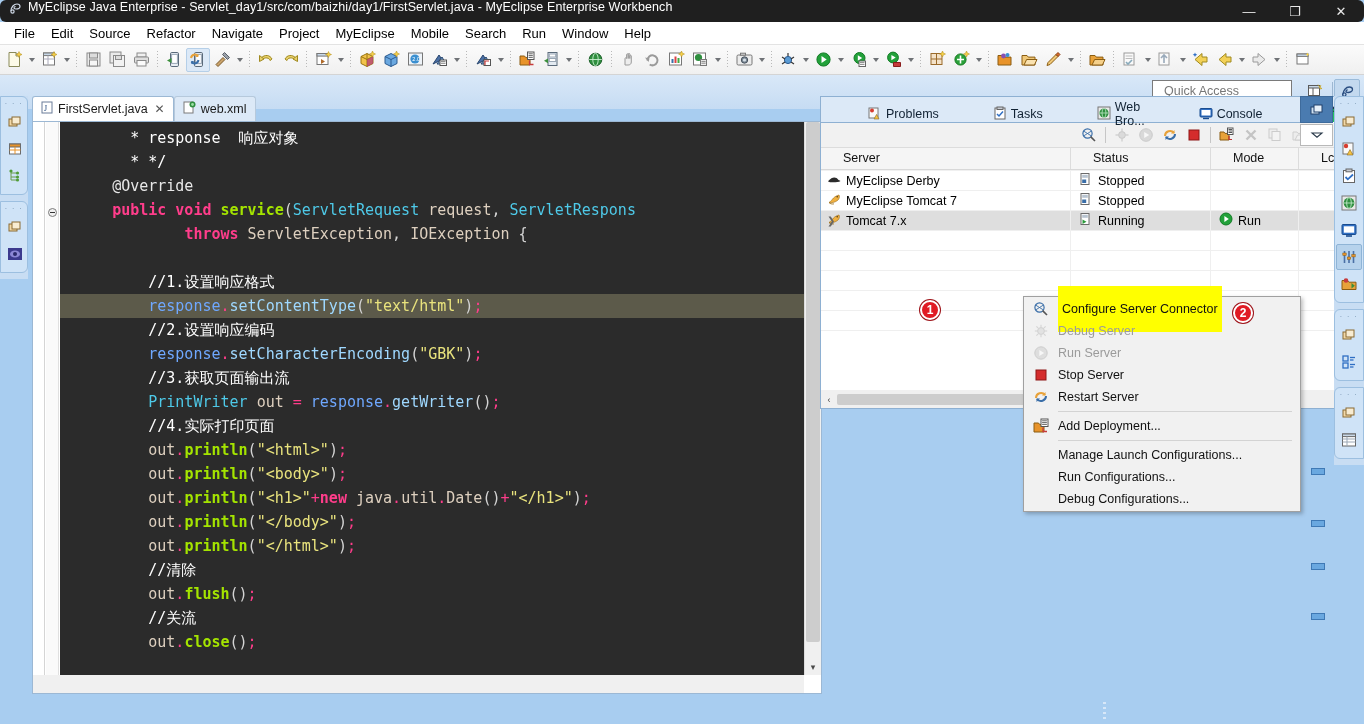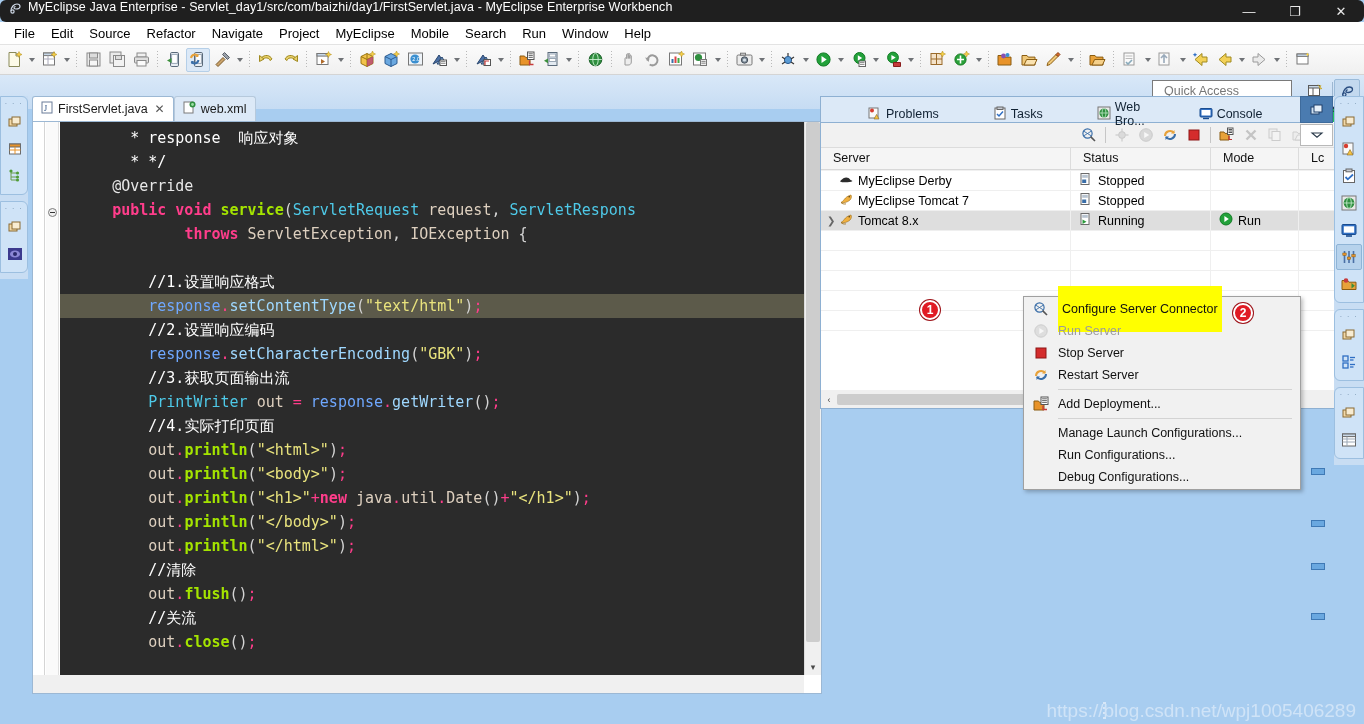--- a/index.html
+++ b/index.html
@@ -135,28 +135,28 @@
                    border-radius:3px 3px 0 0; margin-bottom:-1px; font-weight:normal; }
   .srvtab .x { font-size:12px; color:#444; }
   #srvtabmore { position:absolute; right:4px; top:6px; font-size:11px; color:#234; }
   #srvtoolbar { height:25px; background:#f1f1f1; display:flex; align-items:center;
                 justify-content:flex-end; padding-right:4px; border-bottom:1px solid #dcdcdc; }
   #srvtoolbar .ti { width:24px; height:22px; display:flex; align-items:center; justify-content:center; }
   #srvtoolbar .sep { width:1px; height:16px; background:#c6c6c6; margin:0 4px; }
 
   #srvhead { height:22px; display:flex; background:#f5f5f5; border-bottom:1px solid #d8d8d8;
              font-size:12.5px; }
-  #srvhead div { padding:3px 0 0 12px; border-right:1px solid #dcdcdc; color:#111; }
+  #srvhead div { padding:3px 0 0 22px; border-right:1px solid #dcdcdc; color:#111; }
   .col-server { width:250px; } .col-status { width:140px; } .col-mode { width:88px; } .col-loc { width:40px; }
 
   #srvtable { position:absolute; left:0; right:0; top:74px; bottom:18px; background:#fff; }
   .srvrow { height:20px; display:flex; font-size:12.5px; border-bottom:1px solid #efefef; }
   .srvrow.sel { background:#dedede; }
   .srvrow .c { border-right:1px solid #efefef; display:flex; align-items:center; gap:4px; padding-left:8px; }
-  .srvrow .c.col-server { padding-left:18px; position:relative; }
+  .srvrow .c.col-server { padding-left:6px; position:relative; }
   .srvrow .twisty { position:absolute; left:6px; color:#666; font-size:10px; }
   .emptyrow { height:20px; display:flex; border-bottom:1px solid #efefef; }
   .emptyrow .c { border-right:1px solid #efefef; }
 
   #srvhscroll { position:absolute; left:0; right:0; bottom:0; height:17px; background:#f0f0f0;
                 display:flex; align-items:center; }
   #srvhleft { width:16px; text-align:center; font-size:9px; color:#444; }
   #srvhthumb { height:11px; background:#cdcdcd; width:445px; border-radius:2px; }
 
   
@@ -859,21 +859,21 @@
         <div class="c col-loc"></div>
       </div>
       <div class="srvrow sel">
         <div class="c col-server">
           <span class="twisty">❯</span>
           <span><svg width="15" height="14" viewBox="0 0 15 14">
               <path d="M2 10.5c2-1 3-3 4.5-4.5S10 3.5 12 3c.8 1.6.4 3.6-1 5-1.6 1.6-4 2.3-6 2.8z" fill="#f0b040" stroke="#9a6a12" stroke-width=".6"></path>
               <circle cx="10.2" cy="4.8" r=".7" fill="#3a2a10"></circle>
               <path d="M2 10.5c1 1.3 3 1.8 5 1.4" fill="none" stroke="#9a6a12" stroke-width=".8"></path>
             </svg></span>
-          <span>Tomcat  8.x</span>
+          <span>Tomcat  7.x</span>
         </div>
         <div class="c col-status">
           <span><svg width="15" height="14" viewBox="0 0 15 14">
               <rect x="2" y="1.5" width="8" height="11" fill="#fff" stroke="#6a6a6a"></rect>
               <rect x="3.2" y="2.8" width="5.6" height="3" fill="#b8c4d0"></rect>
               <path d="M3.5 7.4l4 2.3-4 2.3z" fill="#2a9a3a"></path>
             </svg></span>
           <span>Running</span>
         </div>
         <div class="c col-mode">
@@ -933,20 +933,36 @@
           <line x1="2.5" y1="4" x2="10.5" y2="9" stroke="#3a6ea8" stroke-width=".9"></line>
           <line x1="2.5" y1="9" x2="10.5" y2="4" stroke="#3a6ea8" stroke-width=".9"></line>
           <line x1="9.6" y1="9.6" x2="14" y2="14" stroke="#555" stroke-width="1.6"></line>
         </svg>
       </div>
       <span class="mlabel hlt">Configure Server Connector</span>
     </div>
     <div class="mrow disabled">
       <div class="mic">
         <svg width="16" height="16" viewBox="0 0 16 16" opacity=".45">
+          <circle cx="8" cy="8" r="3.4" fill="#d0d0d0" stroke="#a8a8a8"></circle>
+          <path d="M8 1.8v2.5" stroke="#b0b0b0" stroke-width="1.1" fill="none"></path>
+          <path d="M8 11.7v2.5" stroke="#b0b0b0" stroke-width="1.1" fill="none"></path>
+          <path d="M1.8 8h2.5" stroke="#b0b0b0" stroke-width="1.1" fill="none"></path>
+          <path d="M11.7 8h2.5" stroke="#b0b0b0" stroke-width="1.1" fill="none"></path>
+          <path d="M3.4 3.4l1.8 1.8" stroke="#b0b0b0" stroke-width="1.1" fill="none"></path>
+          <path d="M12.6 12.6l-1.8-1.8" stroke="#b0b0b0" stroke-width="1.1" fill="none"></path>
+          <path d="M3.4 12.6l1.8-1.8" stroke="#b0b0b0" stroke-width="1.1" fill="none"></path>
+          <path d="M12.6 3.4l-1.8 1.8" stroke="#b0b0b0" stroke-width="1.1" fill="none"></path>
+        </svg>
+      </div>
+      <span class="mlabel">Debug Server</span>
+    </div>
+    <div class="mrow disabled">
+      <div class="mic">
+        <svg width="16" height="16" viewBox="0 0 16 16" opacity=".45">
           <circle cx="8" cy="8" r="6.2" fill="#c8c8c8" stroke="#a0a0a0"></circle>
           <path d="M6.3 5l4.9 3-4.9 3z" fill="#fff"></path>
         </svg>
       </div>
       <span class="mlabel">Run Server</span>
     </div>
     <div class="mrow">
       <div class="mic">
         <svg width="16" height="16" viewBox="0 0 16 16">
           <rect x="3" y="3" width="10" height="10" fill="#d42c2c" stroke="#8e1616"></rect>
@@ -1102,14 +1118,13 @@
   </div>
 </div>
 
 <div style="position:absolute; left:1311px; top:468px; width:14px; height:7px; background:#6aa8e0; border:1px solid #3f79b5;"></div>
 <div style="position:absolute; left:1311px; top:520px; width:14px; height:7px; background:#6aa8e0; border:1px solid #3f79b5;"></div>
 <div style="position:absolute; left:1311px; top:563px; width:14px; height:7px; background:#6aa8e0; border:1px solid #3f79b5;"></div>
 <div style="position:absolute; left:1311px; top:613px; width:14px; height:7px; background:#6aa8e0; border:1px solid #3f79b5;"></div>
 
 <div id="statusbar">
   <div id="wmgrip"></div>
-  <div id="watermark">https://blog.csdn.net/wpj1005406289</div>
 </div>
 
 </body></html>

